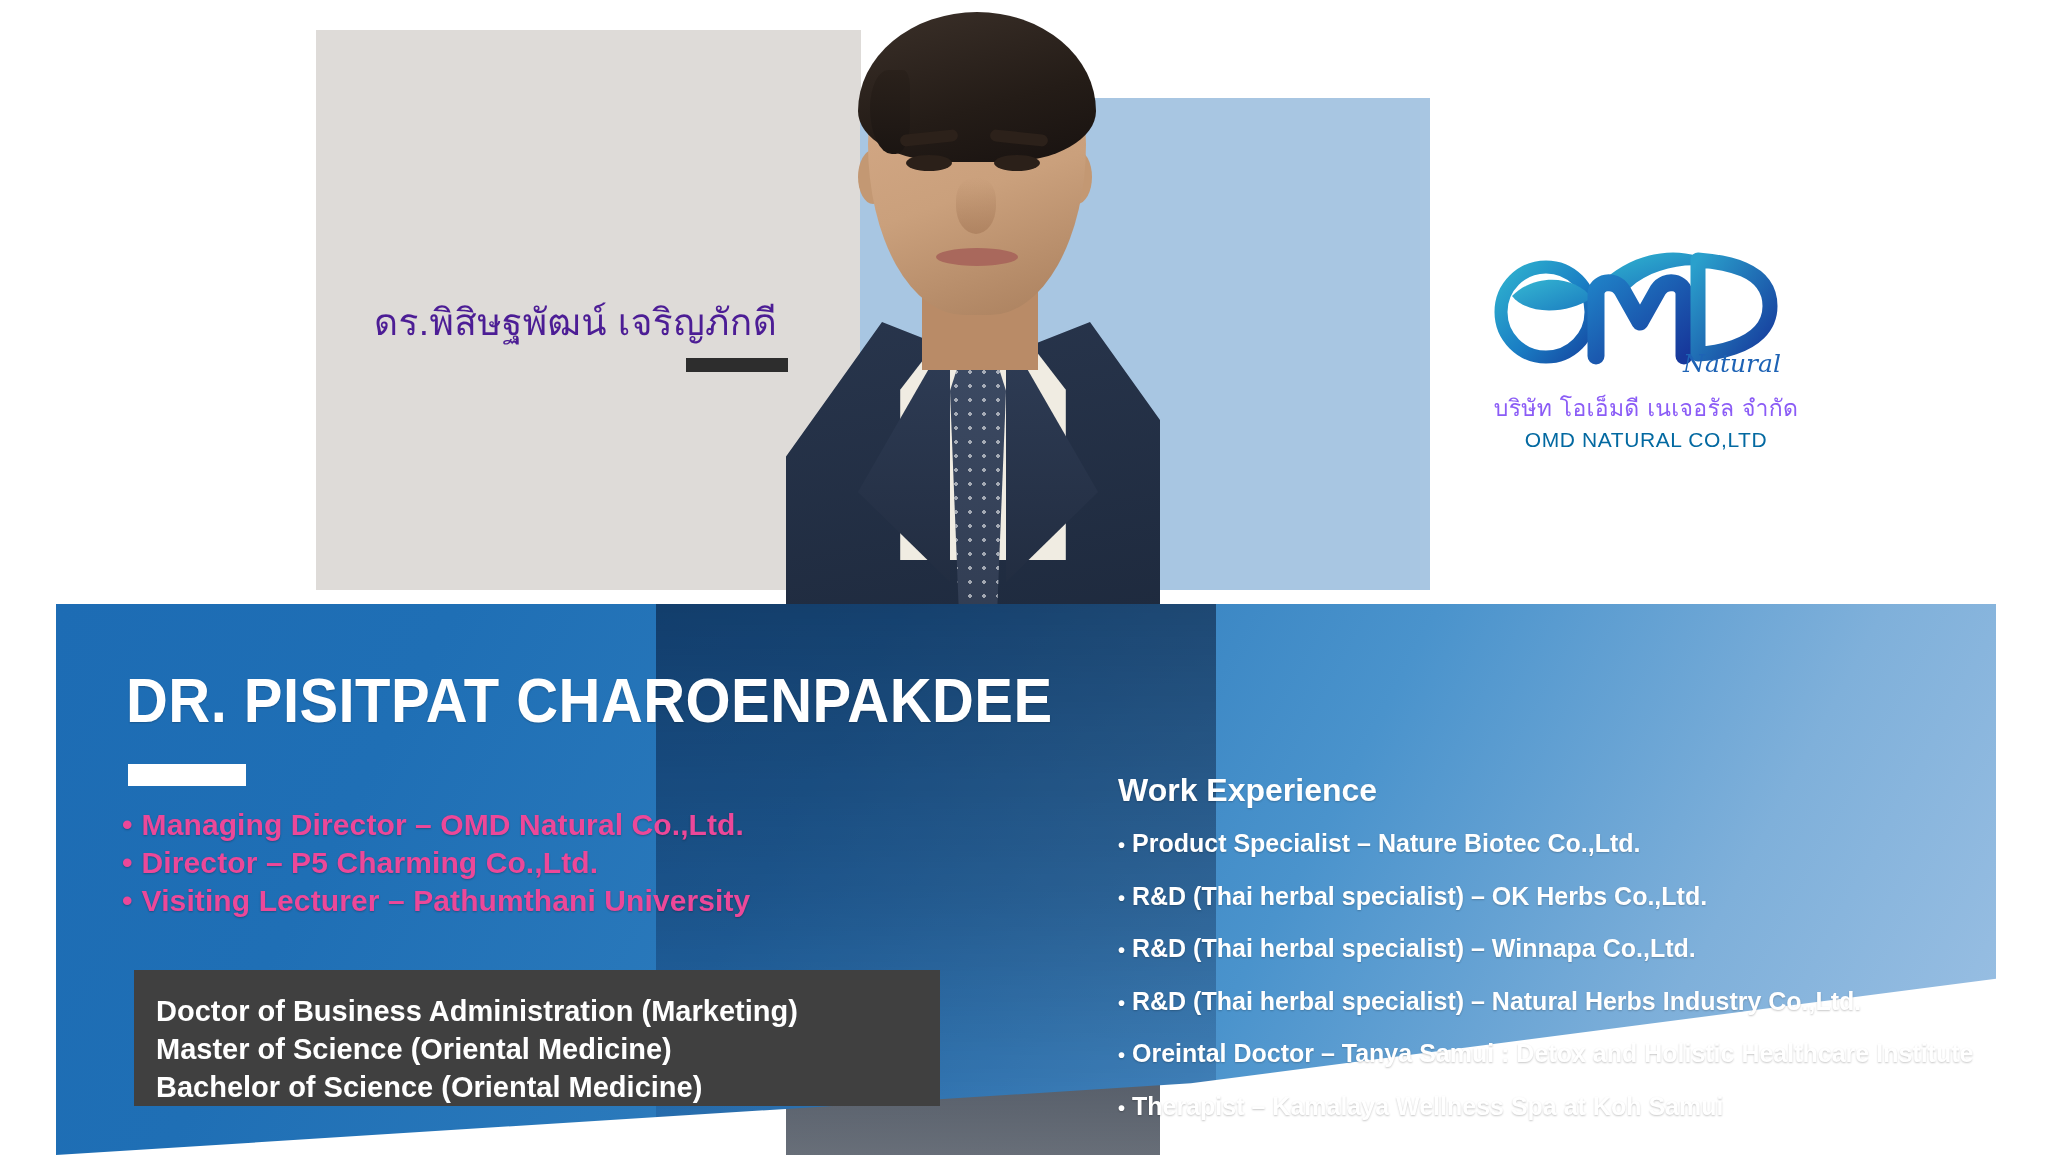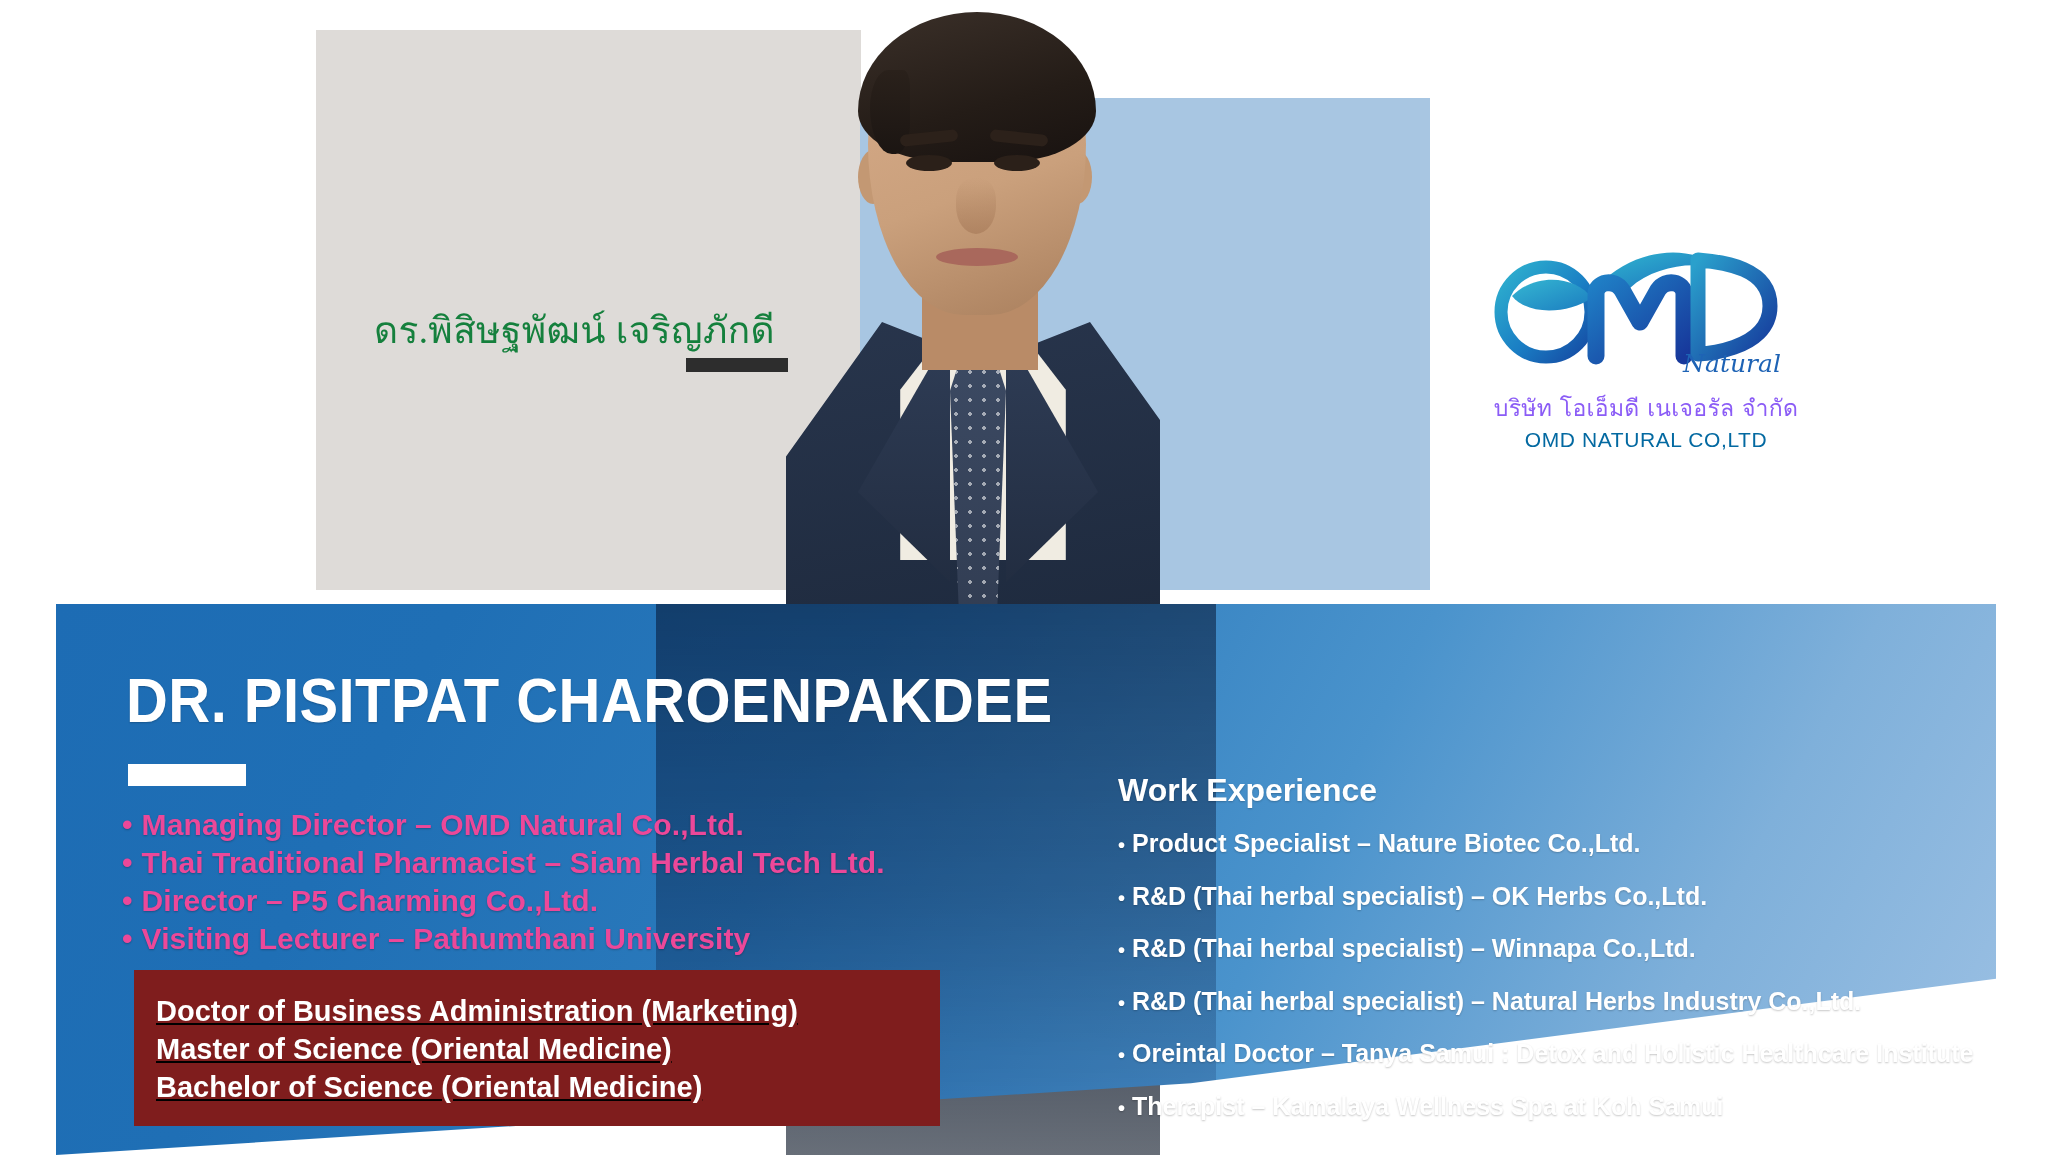--- a/index.html
+++ b/index.html
@@ -126,24 +126,24 @@
   }
   .ph-fade {
     position:absolute; left:0; top:0; width:100%; height:100%;
     background: linear-gradient(180deg, rgba(255,255,255,0) 58%, rgba(255,255,255,.10) 78%, rgba(255,255,255,.35) 100%);
     pointer-events:none;
   }
 
   
   .thai-name {
     position: absolute;
-    left: 374px; top: 300px;
-    font-family: Liberation Serif, serif;
+    left: 374px; top: 292px;
+    font-family: Liberation Sans, sans-serif;
     font-size: 37px;
-    color: #15803d;
+    color: #4c1d95;
     letter-spacing: .4px;
     white-space: nowrap;
   }
   .thai-rule {
     position: absolute;
     left: 686px; top: 358px;
     width: 102px; height: 14px;
     background: #2d2d2d;
   }
 
@@ -223,24 +223,23 @@
     letter-spacing: .1px;
     white-space: nowrap;
     text-shadow: 0 1px 2px rgba(0,0,0,.25);
   }
   .left-list li .bul { margin-right: 9px; }
 
   
   .edu-box {
     position: absolute;
     left: 134px; top: 970px;
-    width: 806px; height: 156px;
-    background: #7f1d1d;
+    width: 806px; height: 136px;
+    background: #404040;
     padding: 22px 0 0 22px;
-    text-decoration: underline;
   }
   .edu-box div {
     font-size: 29px;
     font-weight: 700;
     color: #ffffff;
     line-height: 38px;
     white-space: nowrap;
   }
 
   
@@ -347,21 +346,20 @@
 
   <div class="banner">
     <div class="banner-photo-shade"></div>
   </div>
 
   <div class="name-title">DR. PISITPAT CHAROENPAKDEE</div>
   <div class="name-rule"></div>
 
   <ul class="left-list">
     <li><span class="bul">•</span><span>Managing Director – OMD Natural Co.,Ltd.</span></li>
-    <li><span class="bul">•</span><span>Thai Traditional Pharmacist – Siam Herbal Tech Ltd.</span></li>
     <li><span class="bul">•</span><span>Director – P5 Charming Co.,Ltd.</span></li>
     <li><span class="bul">•</span><span>Visiting Lecturer – Pathumthani University</span></li>
   </ul>
 
   <div class="edu-box">
     <div>Doctor of Business Administration (Marketing)</div>
     <div>Master of Science (Oriental Medicine)</div>
     <div>Bachelor of Science (Oriental Medicine)</div>
   </div>
 

